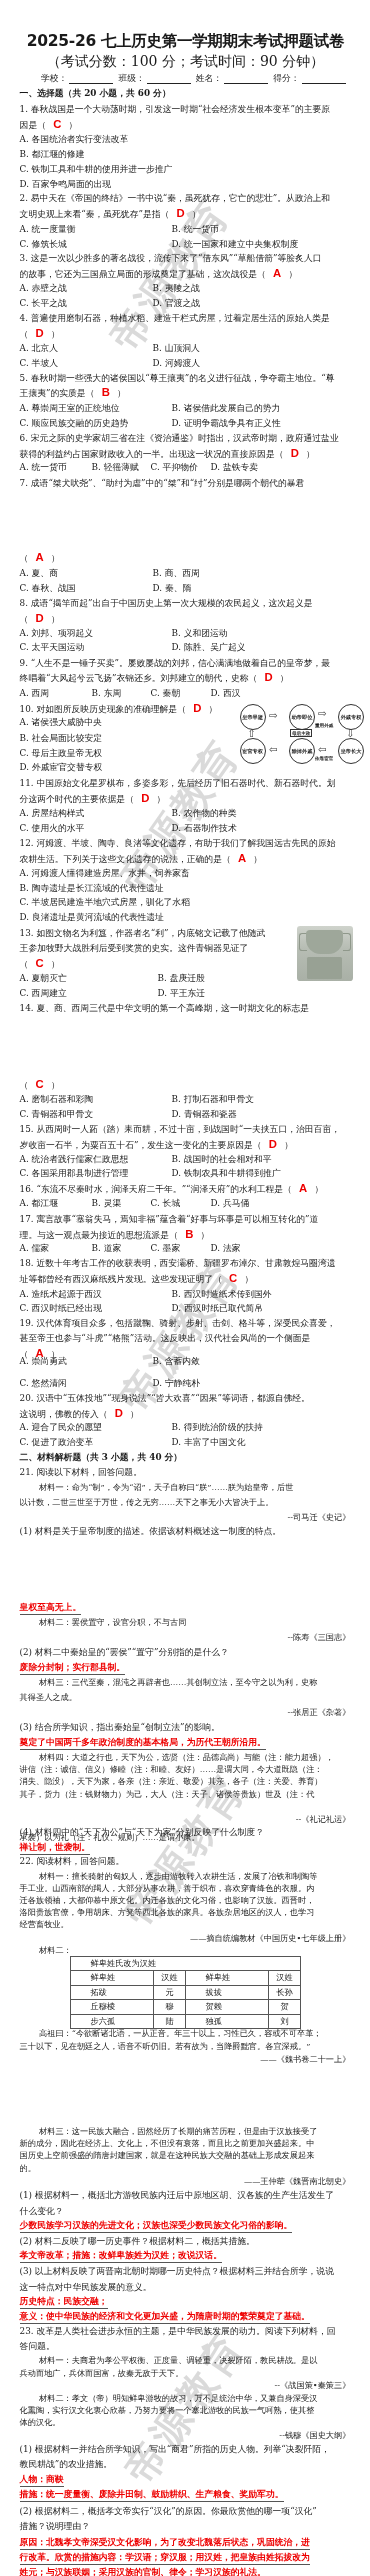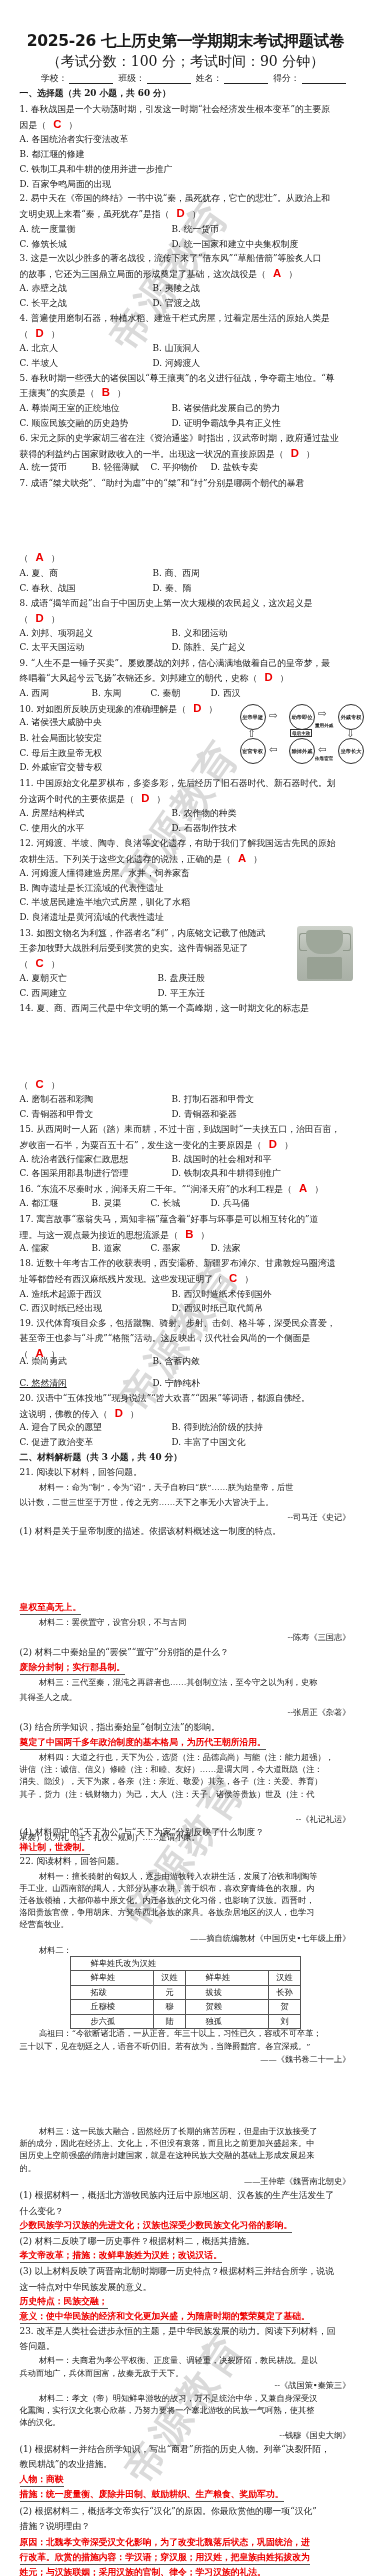--- a/index.html
+++ b/index.html
@@ -165,21 +165,21 @@
 
 <div class="ln" style="top:1258px;">18. 近数十年考古工作的收获表明，西安灞桥、新疆罗布淖尔、甘肃敦煌马圈湾遗</div>
 <div class="ln" style="top:1273px;"><span>址等都曾经有西汉麻纸残片发现。这些发现证明了（</span><span class="ans">C</span>）</div>
 <div class="ln" style="top:1289px;width:330px;"><span>A. 造纸术起源于西汉</span><span class="opt2">B. 西汉时造纸术传到国外</span></div>
 <div class="ln" style="top:1303px;width:330px;"><span>C. 西汉时纸已经出现</span><span class="opt2">D. 西汉时纸已取代简帛</span></div>
 
 <div class="ln" style="top:1318px;">19. 汉代体育项目众多，包括蹴鞠、骑射、步射、击剑、格斗等，深受民众喜爱，</div>
 <div class="ln" style="top:1333px;">甚至帝王也参与“斗虎”“格熊”活动。这反映出，汉代社会风尚的一个侧面是</div>
 <div class="ln" style="top:1348px;"><span>（</span><span class="ans">A</span>）</div>
 <div class="ln" style="top:1356px;width:330px;"><span>A. 崇尚勇武</span><span class="opt2" style="left:133px">B. 含蓄内敛</span></div>
-<div class="ln" style="top:1378px;width:330px;text-decoration:underline;"><span>C. 悠然清闲</span><span class="opt2" style="left:133px">D. 宁静纯朴</span></div>
+<div class="ln" style="top:1378px;width:330px;"><span>C. 悠然清闲</span><span class="opt2" style="left:133px">D. 宁静纯朴</span></div>
 
 <div class="ln" style="top:1393px;">20. 汉语中“五体投地”“现身说法”“皆大欢喜”“因果”等词语，都源自佛经。</div>
 <div class="ln" style="top:1408px;"><span>这说明，佛教的传入（</span><span class="ans">D</span>）</div>
 <div class="ln" style="top:1422px;width:330px;"><span>A. 迎合了民众的愿望</span><span class="opt2">B. 得到统治阶级的扶持</span></div>
 <div class="ln" style="top:1437px;width:330px;"><span>C. 促进了政治变革</span><span class="opt2">D. 丰富了中国文化</span></div>
 
 <div class="ln" style="top:1452px;font-weight:bold;">二、材料解析题（共 3 小题，共 40 分）</div>
 
 <div class="ln" style="top:1467px;">21. 阅读以下材料，回答问题。</div>
 <div class="ln mat" style="top:1482px;left:39px;">材料一：命为“制”，令为“诏”，天子自称曰“朕”……朕为始皇帝，后世</div>

